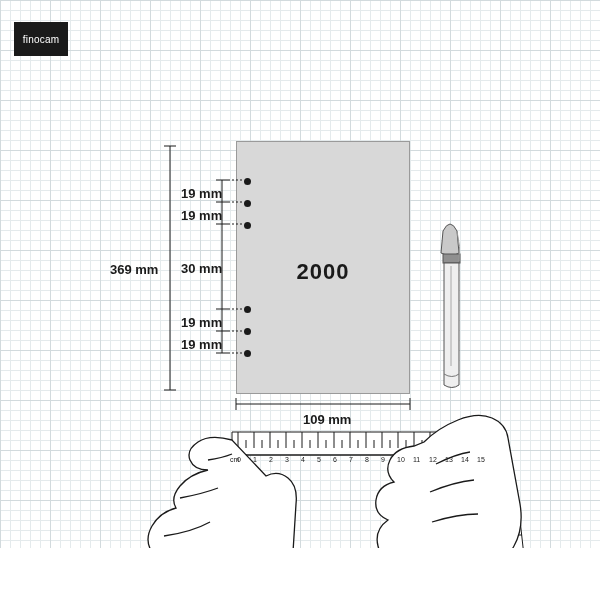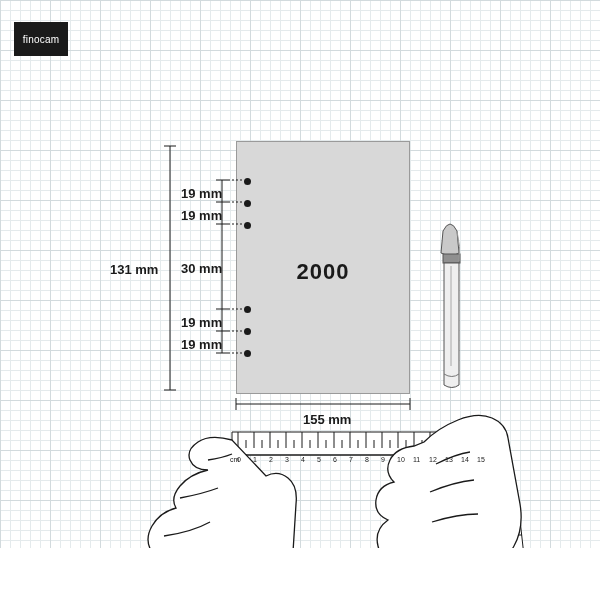--- a/index.html
+++ b/index.html
@@ -214,22 +214,22 @@
     <g stroke="#1a1a1a" stroke-width="1.3" fill="#ffffff">
       <path d="M424 442 q14 -14 34 -22 q20 -8 34 -2 q14 6 16 20 l12 66 q4 24 -6 42
                q-10 18 -30 26 q-20 8 -44 4 l-40 -8 q-18 -6 -22 -22 q-4 -16 10 -26
                q-14 -6 -12 -20 q2 -14 18 -18 q-10 -10 -4 -22 q6 -12 24 -14 z"></path>
       <path d="M436 464 q20 -10 34 -12" fill="none"></path>
       <path d="M430 492 q24 -10 44 -12" fill="none"></path>
       <path d="M432 522 q26 -8 46 -8" fill="none"></path>
     </g>
   </svg>
 
-  <div class="dim-label bold" style="left:110px; top:262px;">131 mm</div>
-  <div class="dim-label bold" style="left:303px; top:412px;">155 mm</div>
+  <div class="dim-label bold" style="left:110px; top:262px;">369 mm</div>
+  <div class="dim-label bold" style="left:303px; top:412px;">109 mm</div>
 
   <div class="dim-label bold" style="left:181px; top:186px;">19 mm</div>
   <div class="dim-label bold" style="left:181px; top:208px;">19 mm</div>
   <div class="dim-label bold" style="left:181px; top:261px;">30 mm</div>
   <div class="dim-label bold" style="left:181px; top:315px;">19 mm</div>
   <div class="dim-label bold" style="left:181px; top:337px;">19 mm</div>
 
   <div id="ruler-numbers">
       <div class="dim-label" style="position: absolute; font-size: 7px; left: 237px; top: 456px;">0</div>
       <div class="dim-label" style="position: absolute; font-size: 7px; left: 253px; top: 456px;">1</div>

